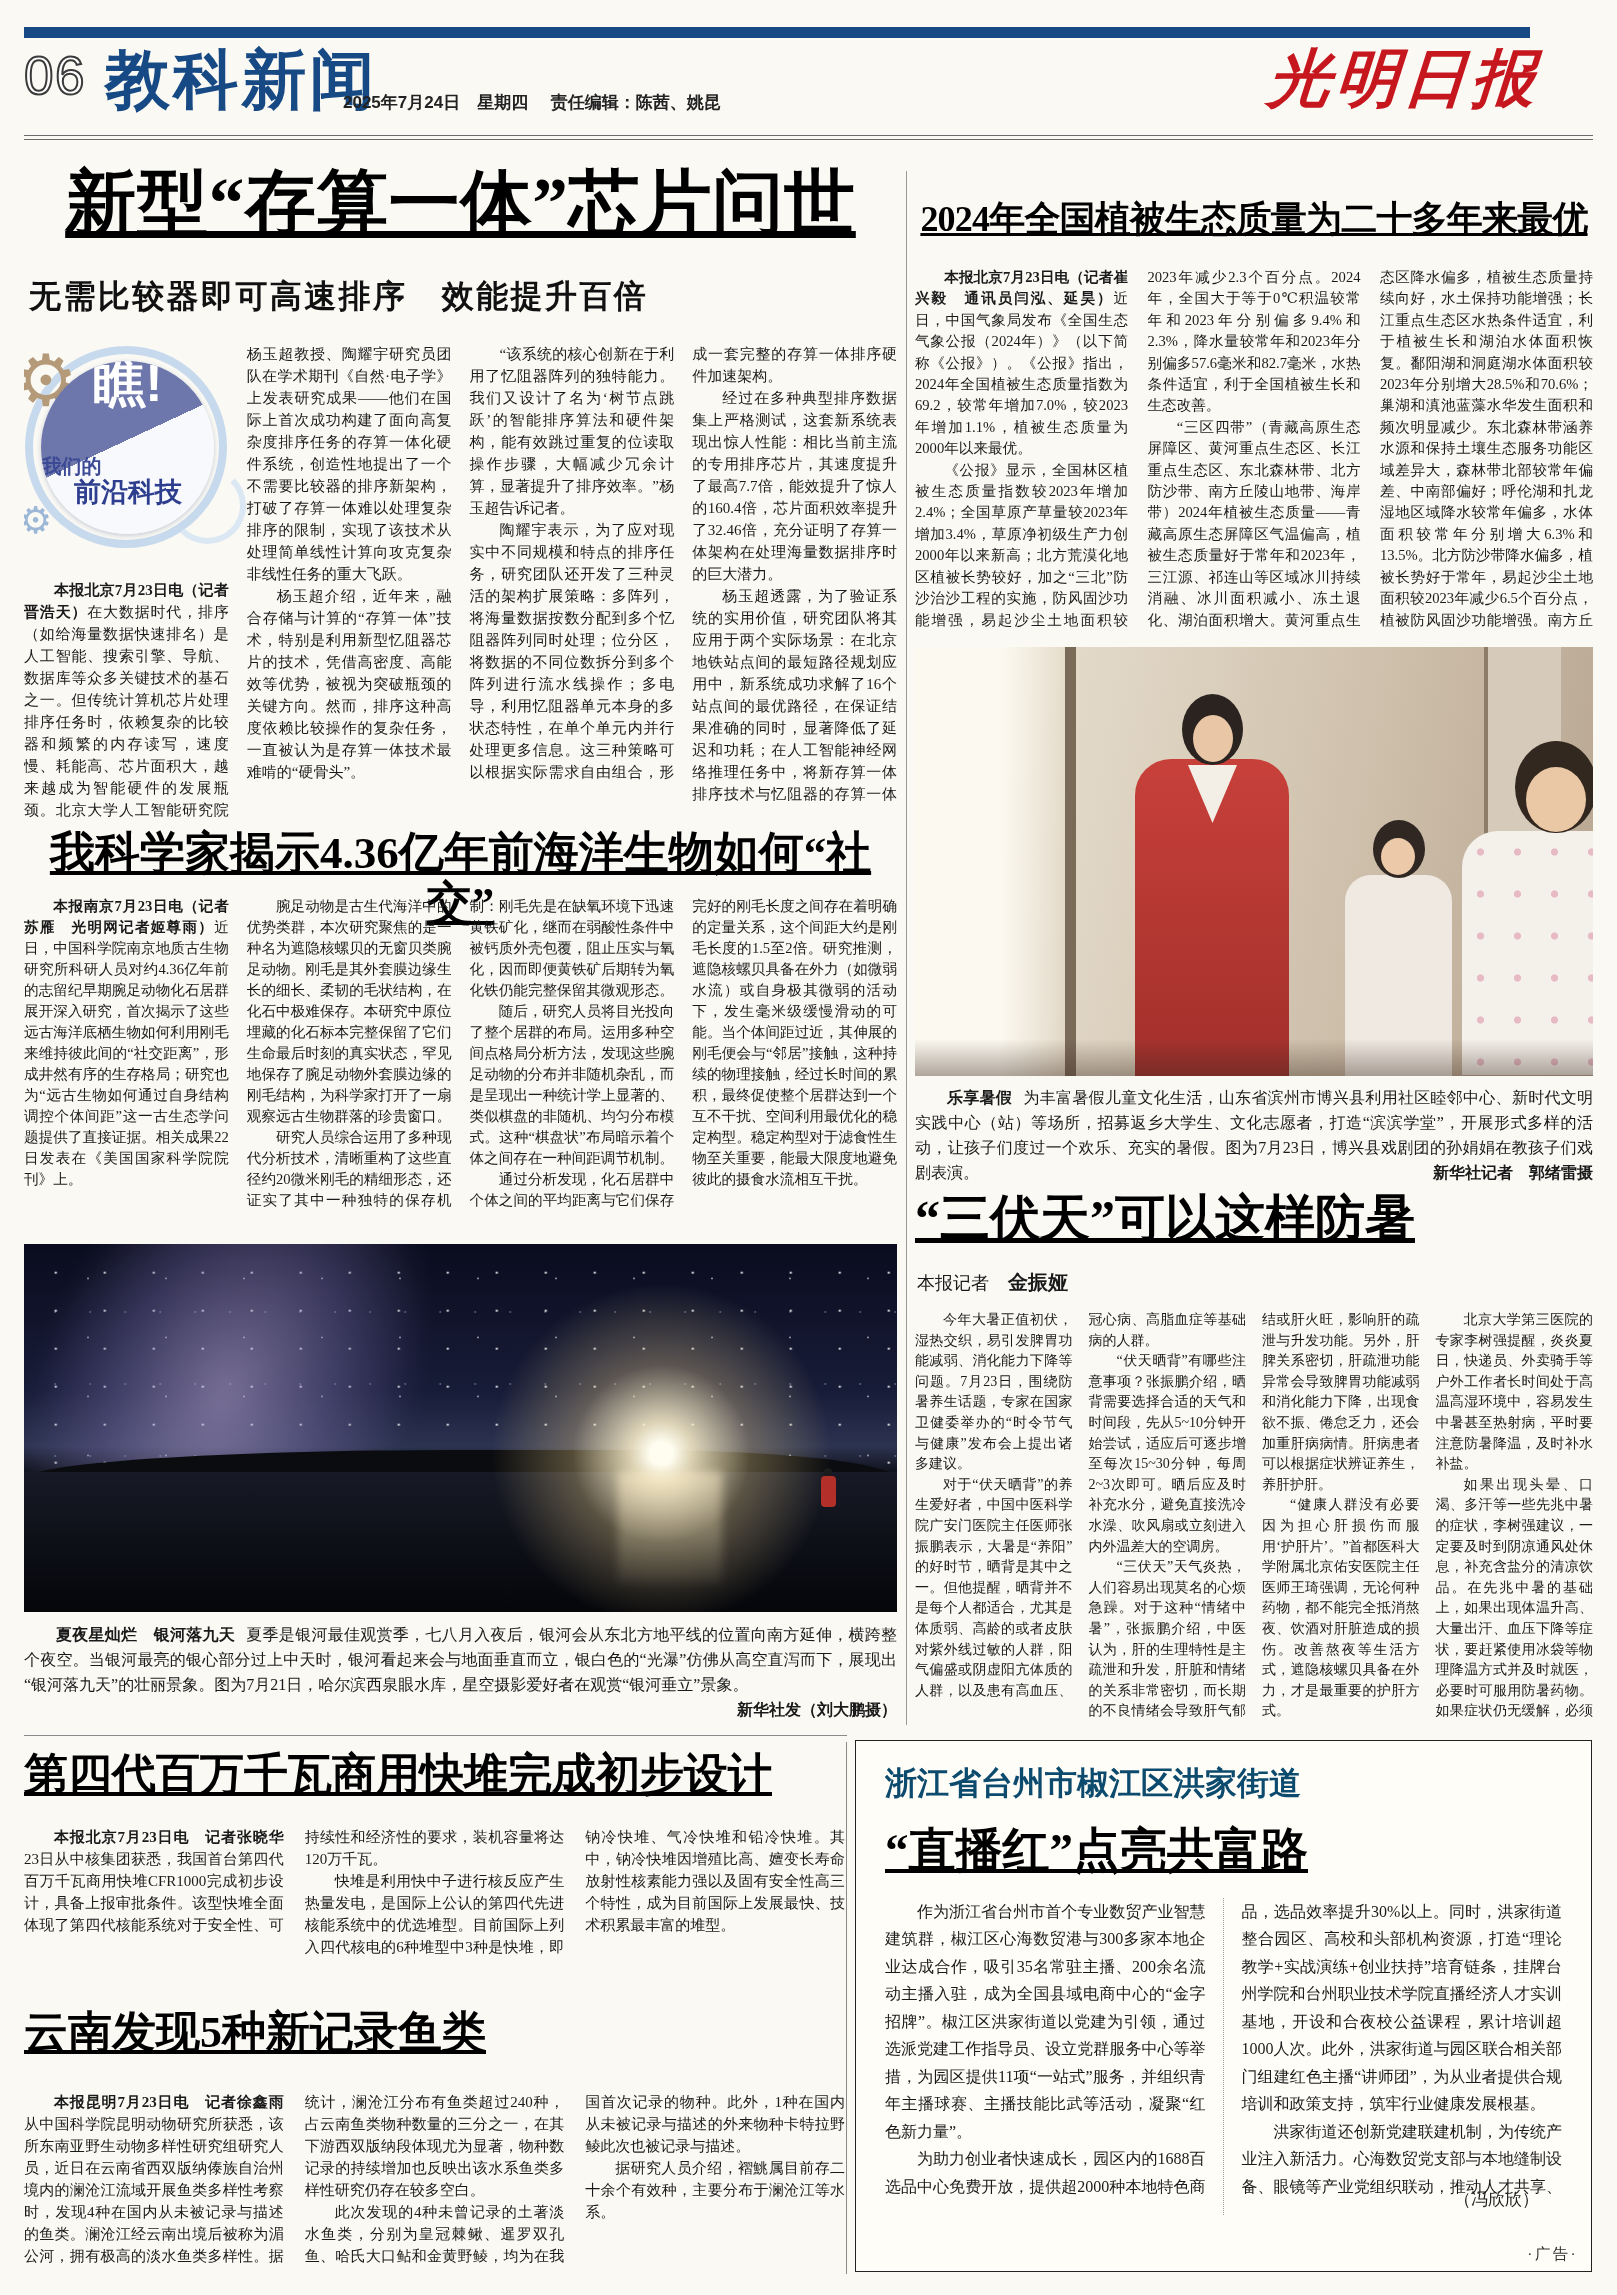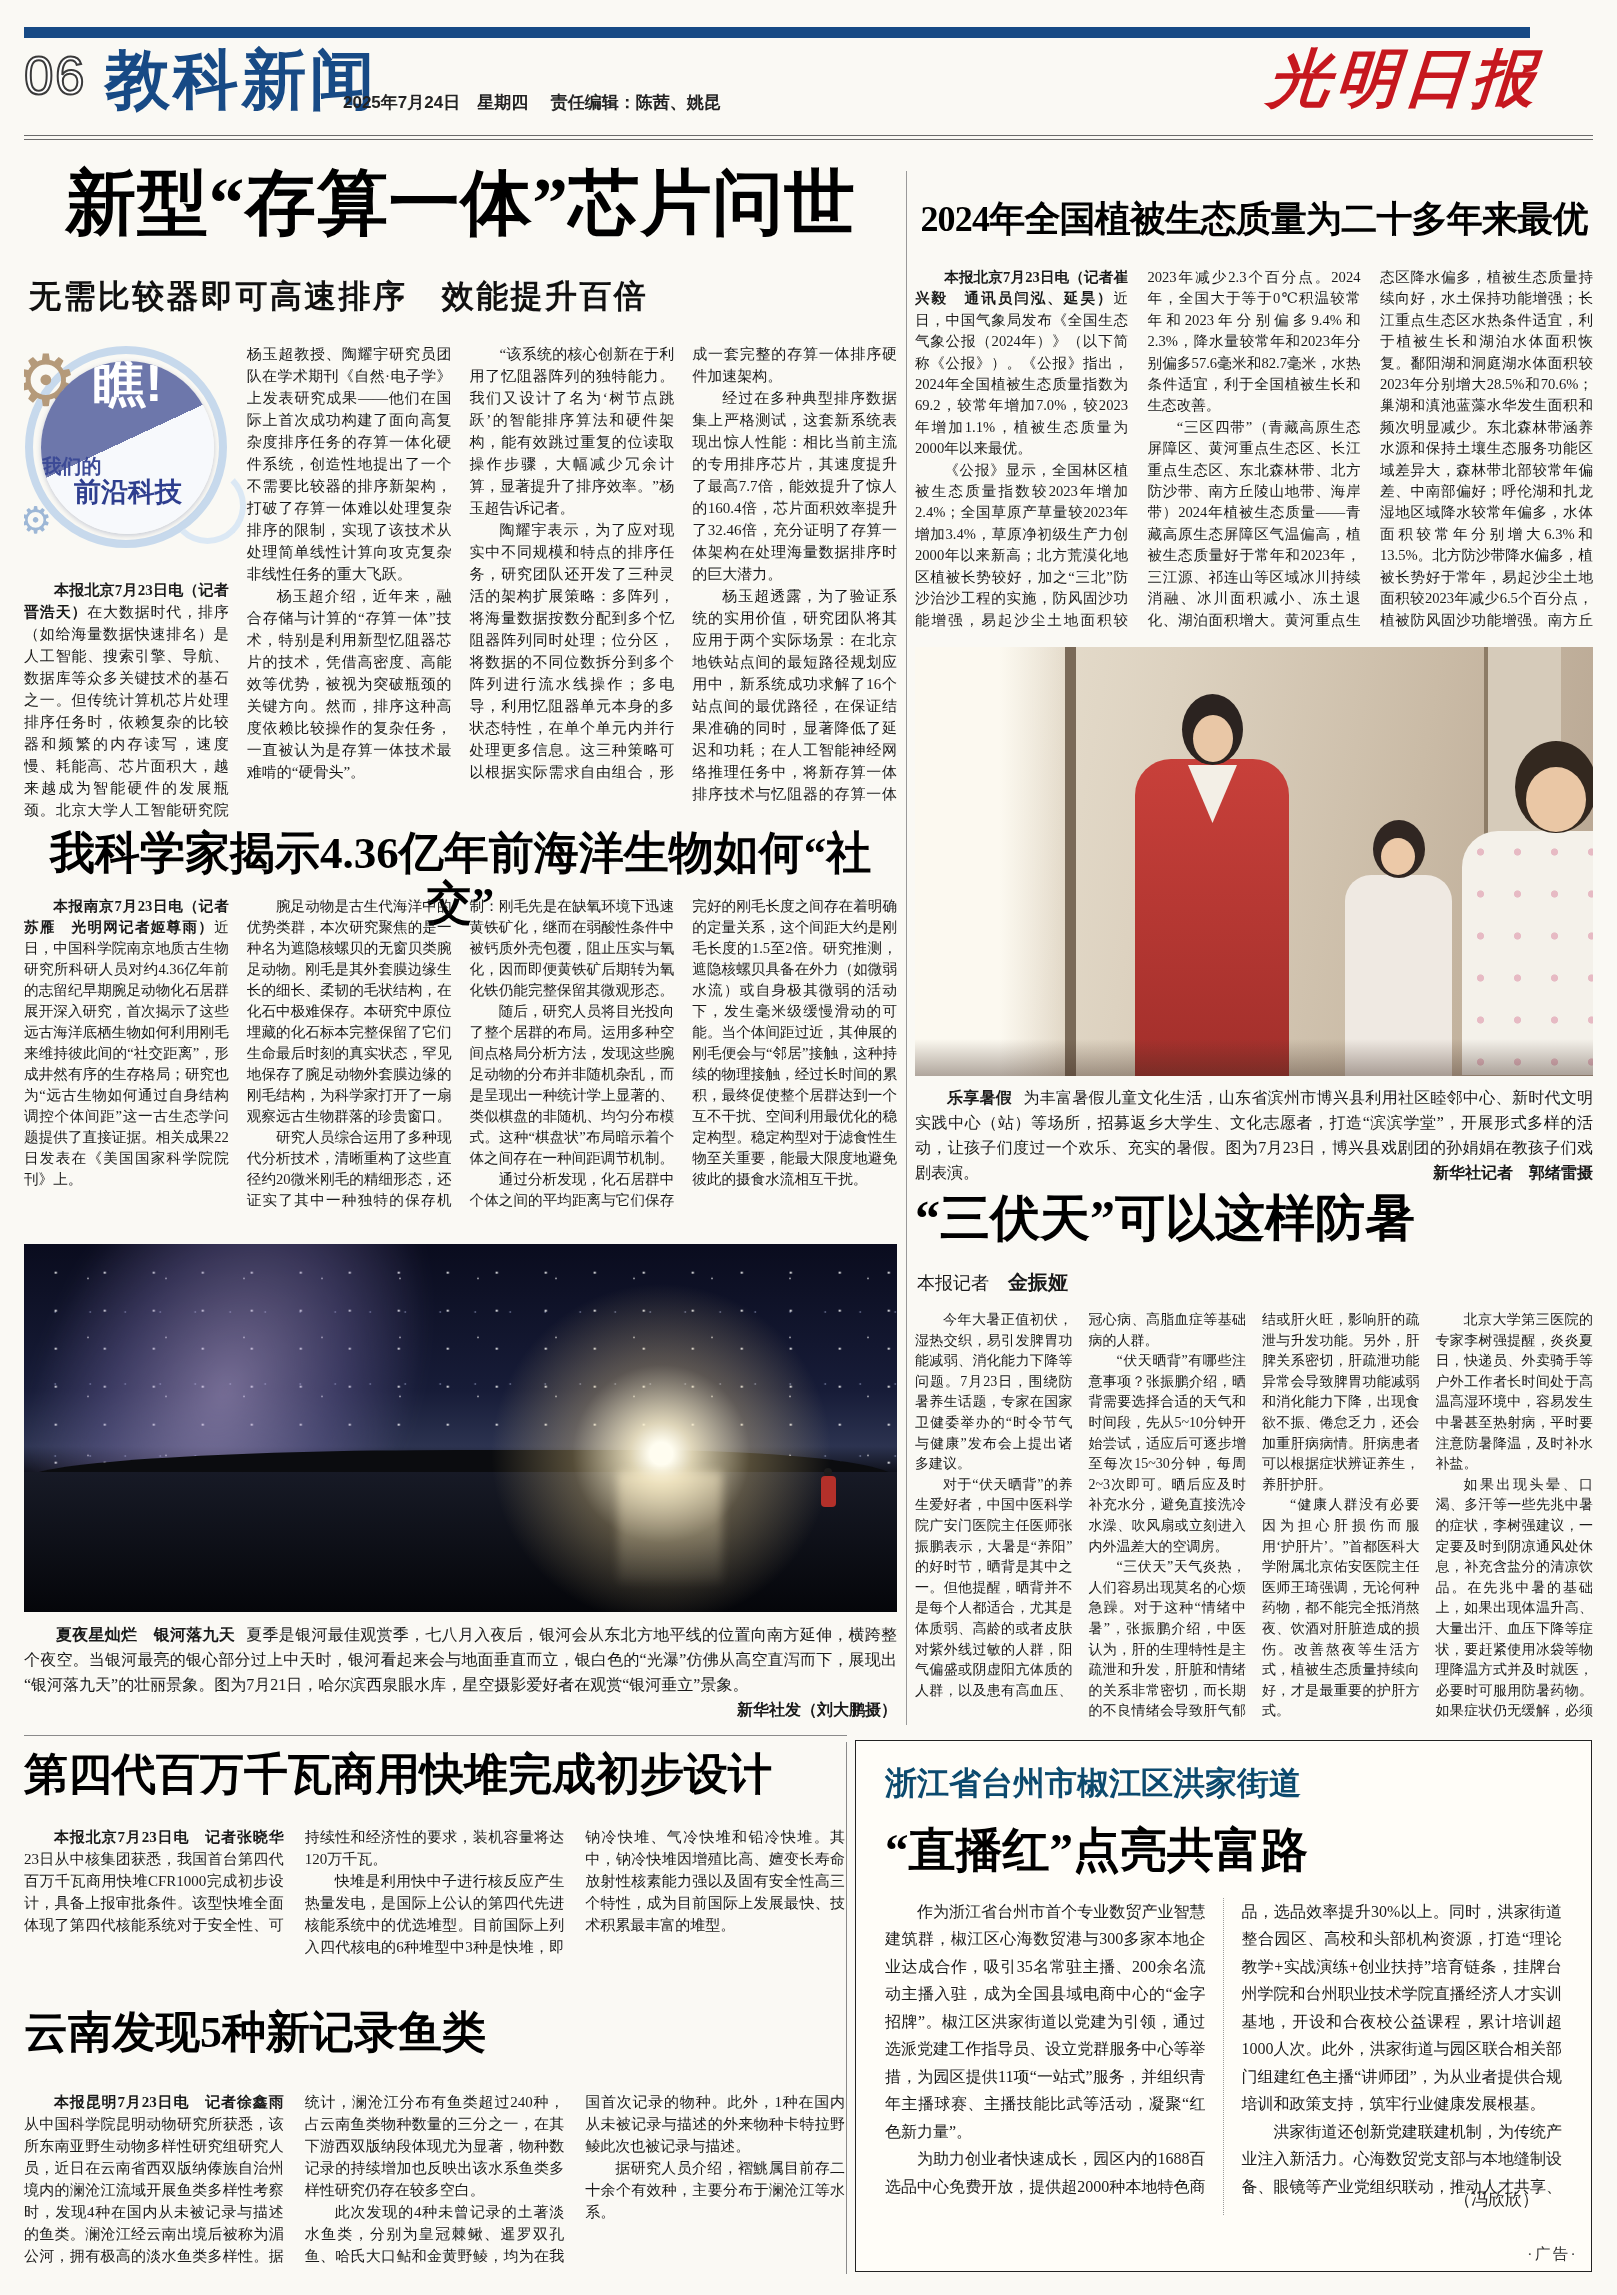--- a/index.html
+++ b/index.html
@@ -16,21 +16,21 @@
           font-size:17px;font-weight:600;color:#222;}
   .dateline span{margin-right:22.6px;}
   .paper-name{position:absolute;right:77px;top:36px;font-size:63px;font-weight:700;font-style:italic;
           color:#c6171e;transform:skewX(-4deg);letter-spacing:4.9px;}
   .rule2{position:absolute;left:24px;top:135px;width:1569px;height:3.2px;border-top:1.6px solid #6a6a6a;border-bottom:1.6px solid #6a6a6a;}
   
   .vrule-mid{position:absolute;left:906px;top:171px;width:0;height:1554px;border-left:0.8px solid #9a9a9a;}
   .hrule-bl{position:absolute;left:24px;top:1735px;width:823px;height:0;border-top:0.8px solid #8a8a8a;}
   .vrule-bl{position:absolute;left:846px;top:1742px;width:0;height:532px;border-left:0.8px solid #8a8a8a;}
   
-  .hl{font-weight:900;color:#000;line-height:1.12;}
+  .hl{font-weight:900;color:#000;line-height:1.12;text-decoration:underline;}
   .art-body{overflow:hidden;column-fill:auto;text-align:justify;}
   .art-body p{margin:0;text-indent:2em;}
   .art-body p.lead{text-indent:2em;}
   .art-body b{font-weight:700;}
   
   #a1-head{position:absolute;left:24px;top:164px;width:873px;text-align:center;font-size:71px;letter-spacing:0.8px;}
   #a1-sub{position:absolute;left:29px;top:275px;width:868px;font-size:32px;font-weight:600;letter-spacing:2.4px;color:#111;}
   #a1-body{position:absolute;left:24px;top:343px;width:873px;height:479px;font-size:15px;line-height:22px;column-count:4;column-gap:18px;}
   
   .badge{break-inside:avoid;position:relative;width:202px;height:220px;margin:3.2px auto 13px auto;}
@@ -187,21 +187,21 @@
 
   <div id="a6-head" class="hl">“三伏天”可以这样防暑</div>
   <div id="a6-byline">
     <span>本报记者</span><span class="bn">金振娅</span>
   </div>
   <div id="a6-body" class="art-body">
       <p>今年大暑正值初伏，湿热交织，易引发脾胃功能减弱、消化能力下降等问题。7月23日，围绕防暑养生话题，专家在国家卫健委举办的“时令节气与健康”发布会上提出诸多建议。</p>
       <p>对于“伏天晒背”的养生爱好者，中国中医科学院广安门医院主任医师张振鹏表示，大暑是“养阳”的好时节，晒背是其中之一。但他提醒，晒背并不是每个人都适合，尤其是体质弱、高龄的或者皮肤对紫外线过敏的人群，阳气偏盛或阴虚阳亢体质的人群，以及患有高血压、冠心病、高脂血症等基础病的人群。</p>
       <p>“伏天晒背”有哪些注意事项？张振鹏介绍，晒背需要选择合适的天气和时间段，先从5~10分钟开始尝试，适应后可逐步增至每次15~30分钟，每周2~3次即可。晒后应及时补充水分，避免直接洗冷水澡、吹风扇或立刻进入内外温差大的空调房。</p>
       <p>“三伏天”天气炎热，人们容易出现莫名的心烦急躁。对于这种“情绪中暑”，张振鹏介绍，中医认为，肝的生理特性是主疏泄和升发，肝脏和情绪的关系非常密切，而长期的不良情绪会导致肝气郁结或肝火旺，影响肝的疏泄与升发功能。另外，肝脾关系密切，肝疏泄功能异常会导致脾胃功能减弱和消化能力下降，出现食欲不振、倦怠乏力，还会加重肝病病情。肝病患者可以根据症状辨证养生，养肝护肝。</p>
-      <p>“健康人群没有必要因为担心肝损伤而服用‘护肝片’。”首都医科大学附属北京佑安医院主任医师王琦强调，无论何种药物，都不能完全抵消熬夜、饮酒对肝脏造成的损伤。改善熬夜等生活方式，植被生态质量持续向好，才是最重要的护肝方式。</p>
+      <p>“健康人群没有必要因为担心肝损伤而服用‘护肝片’。”首都医科大学附属北京佑安医院主任医师王琦强调，无论何种药物，都不能完全抵消熬夜、饮酒对肝脏造成的损伤。改善熬夜等生活方式，遮隐核螺贝具备在外力，才是最重要的护肝方式。</p>
       <p>北京大学第三医院的专家李树强提醒，炎炎夏日，快递员、外卖骑手等户外工作者长时间处于高温高湿环境中，容易发生中暑甚至热射病，平时要注意防暑降温，及时补水补盐。</p>
       <p>如果出现头晕、口渴、多汗等一些先兆中暑的症状，李树强建议，一定要及时到阴凉通风处休息，补充含盐分的清凉饮品。在先兆中暑的基础上，如果出现体温升高、大量出汗、血压下降等症状，要赶紧使用冰袋等物理降温方式并及时就医，必要时可服用防暑药物。如果症状仍无缓解，必须及时送医治疗，谨防发展为重症中暑，危及生命。</p>
     </div>
 
   <div id="milky">
     <div class="stars"></div>
     <div class="mw-band"></div>
     <div class="horizon"></div>
     <div class="water"></div>
     <div class="moon-glow"></div>

